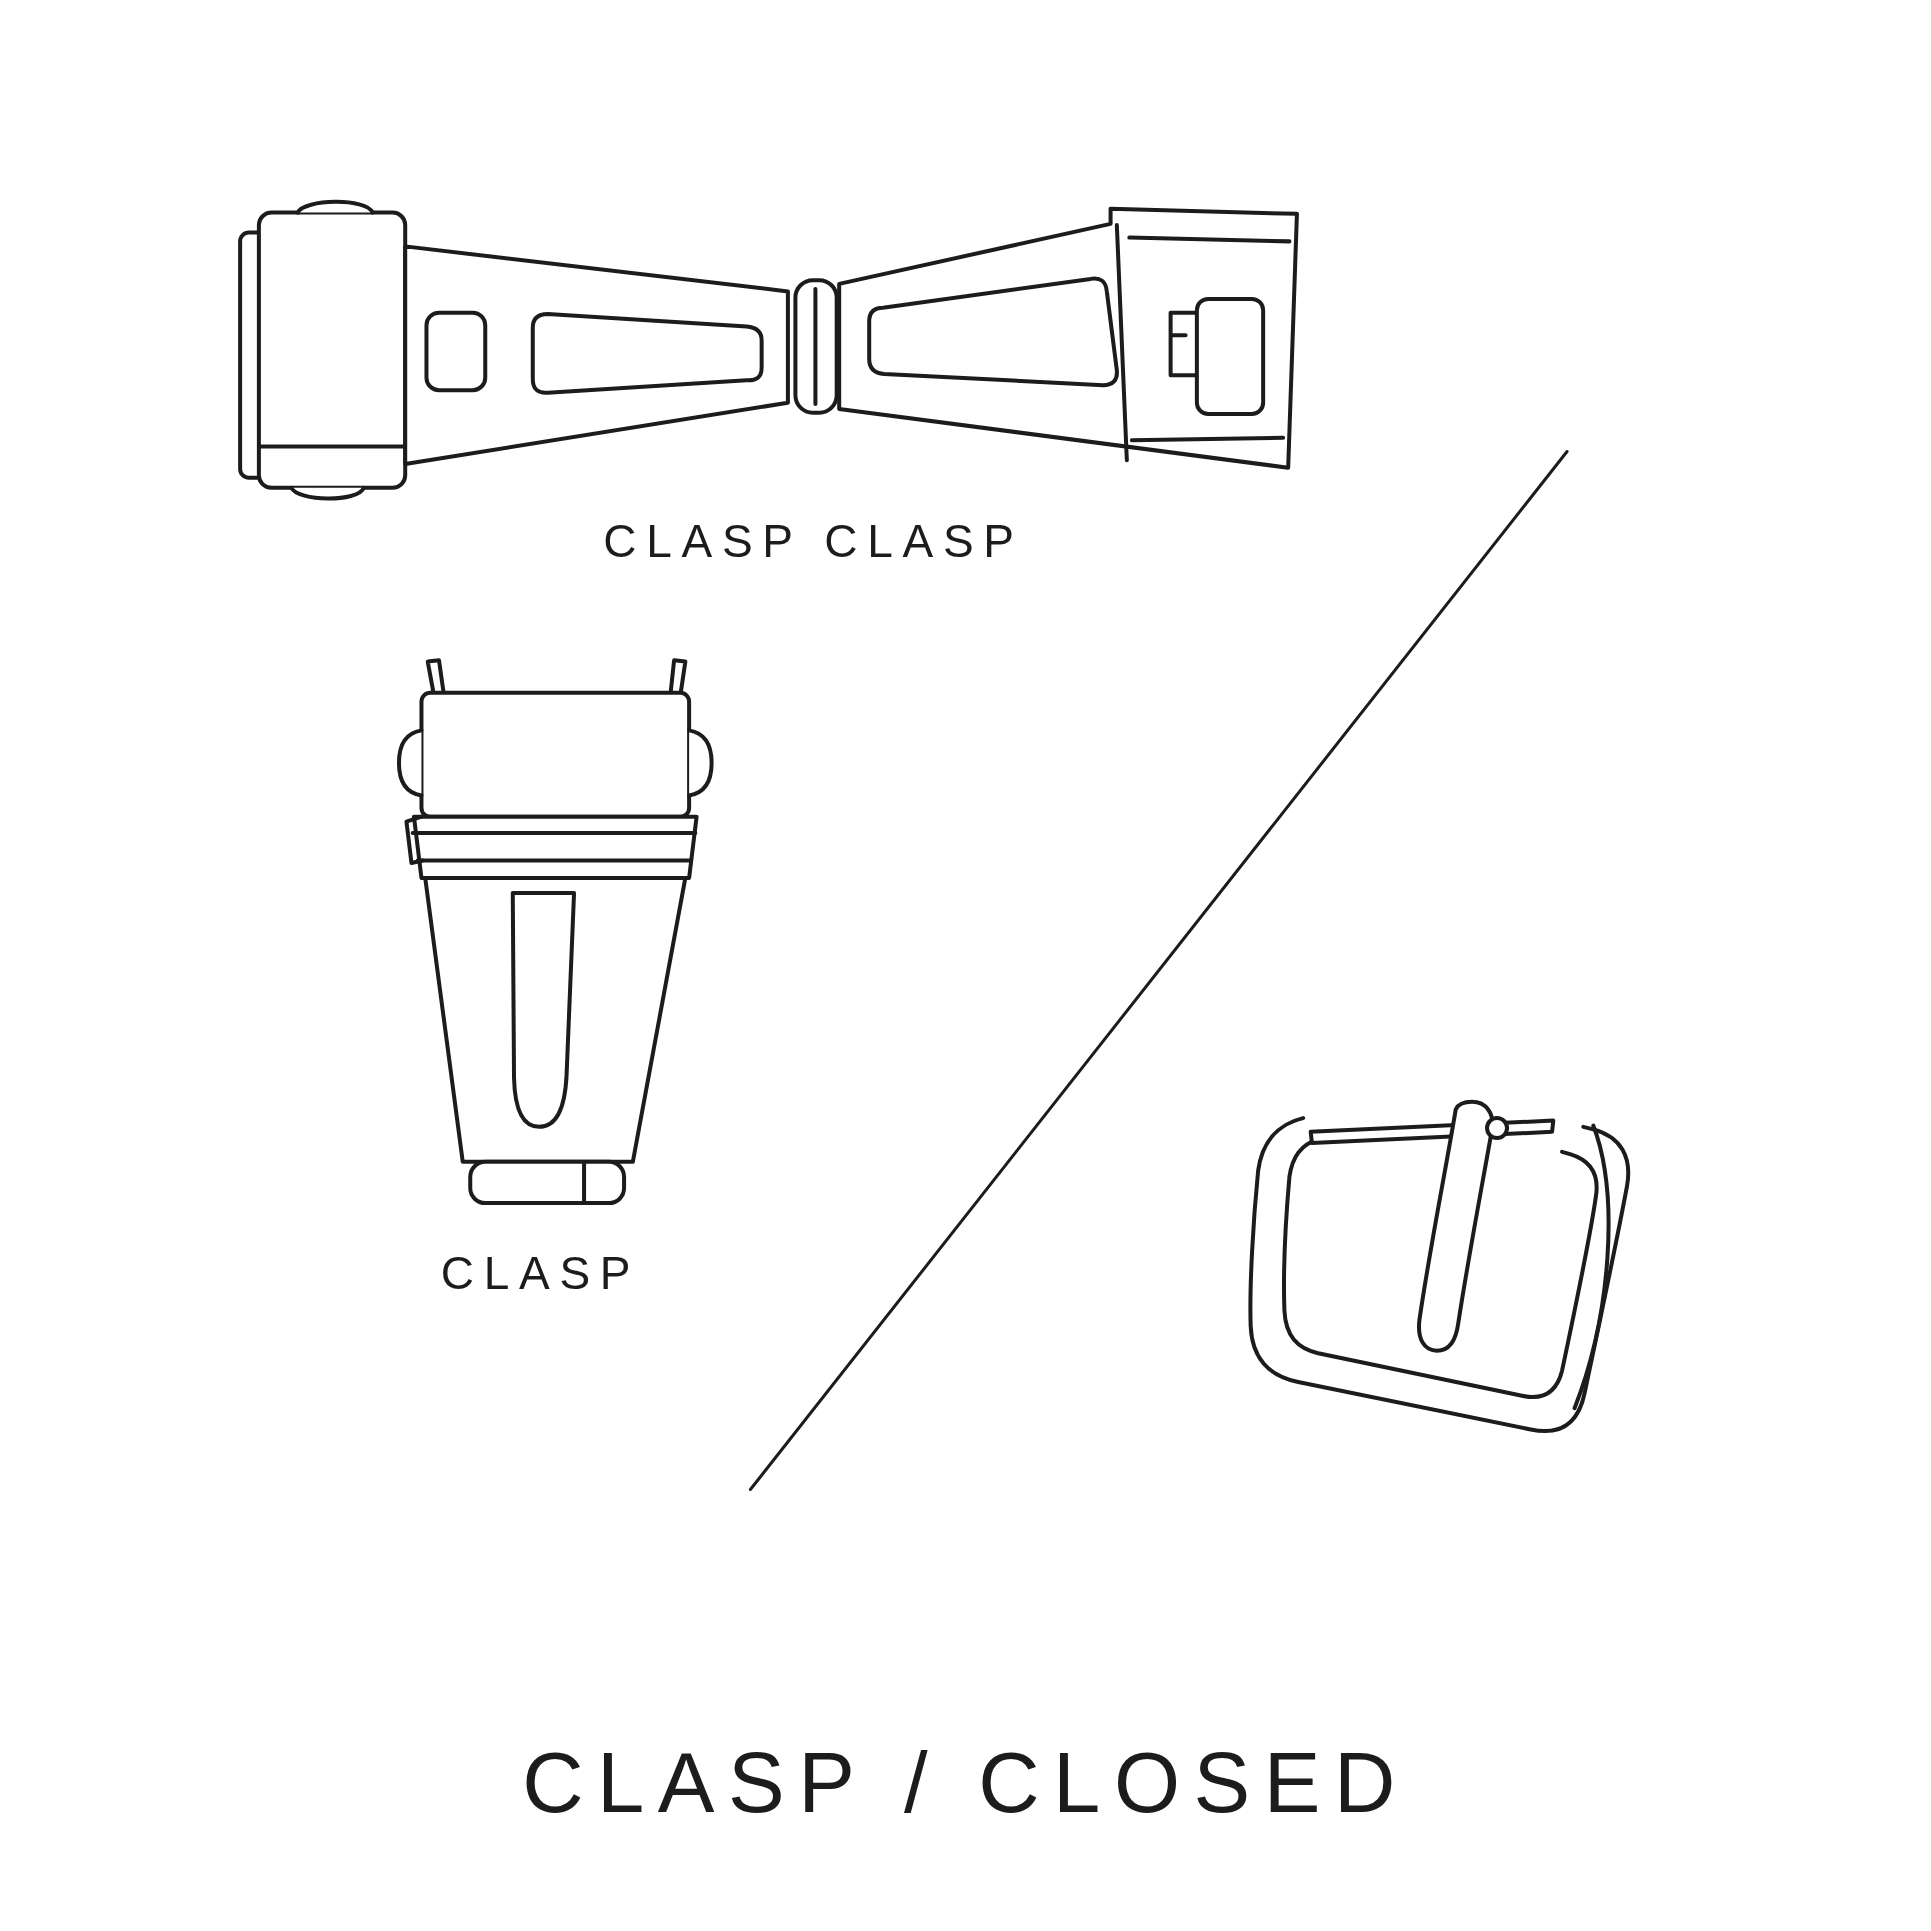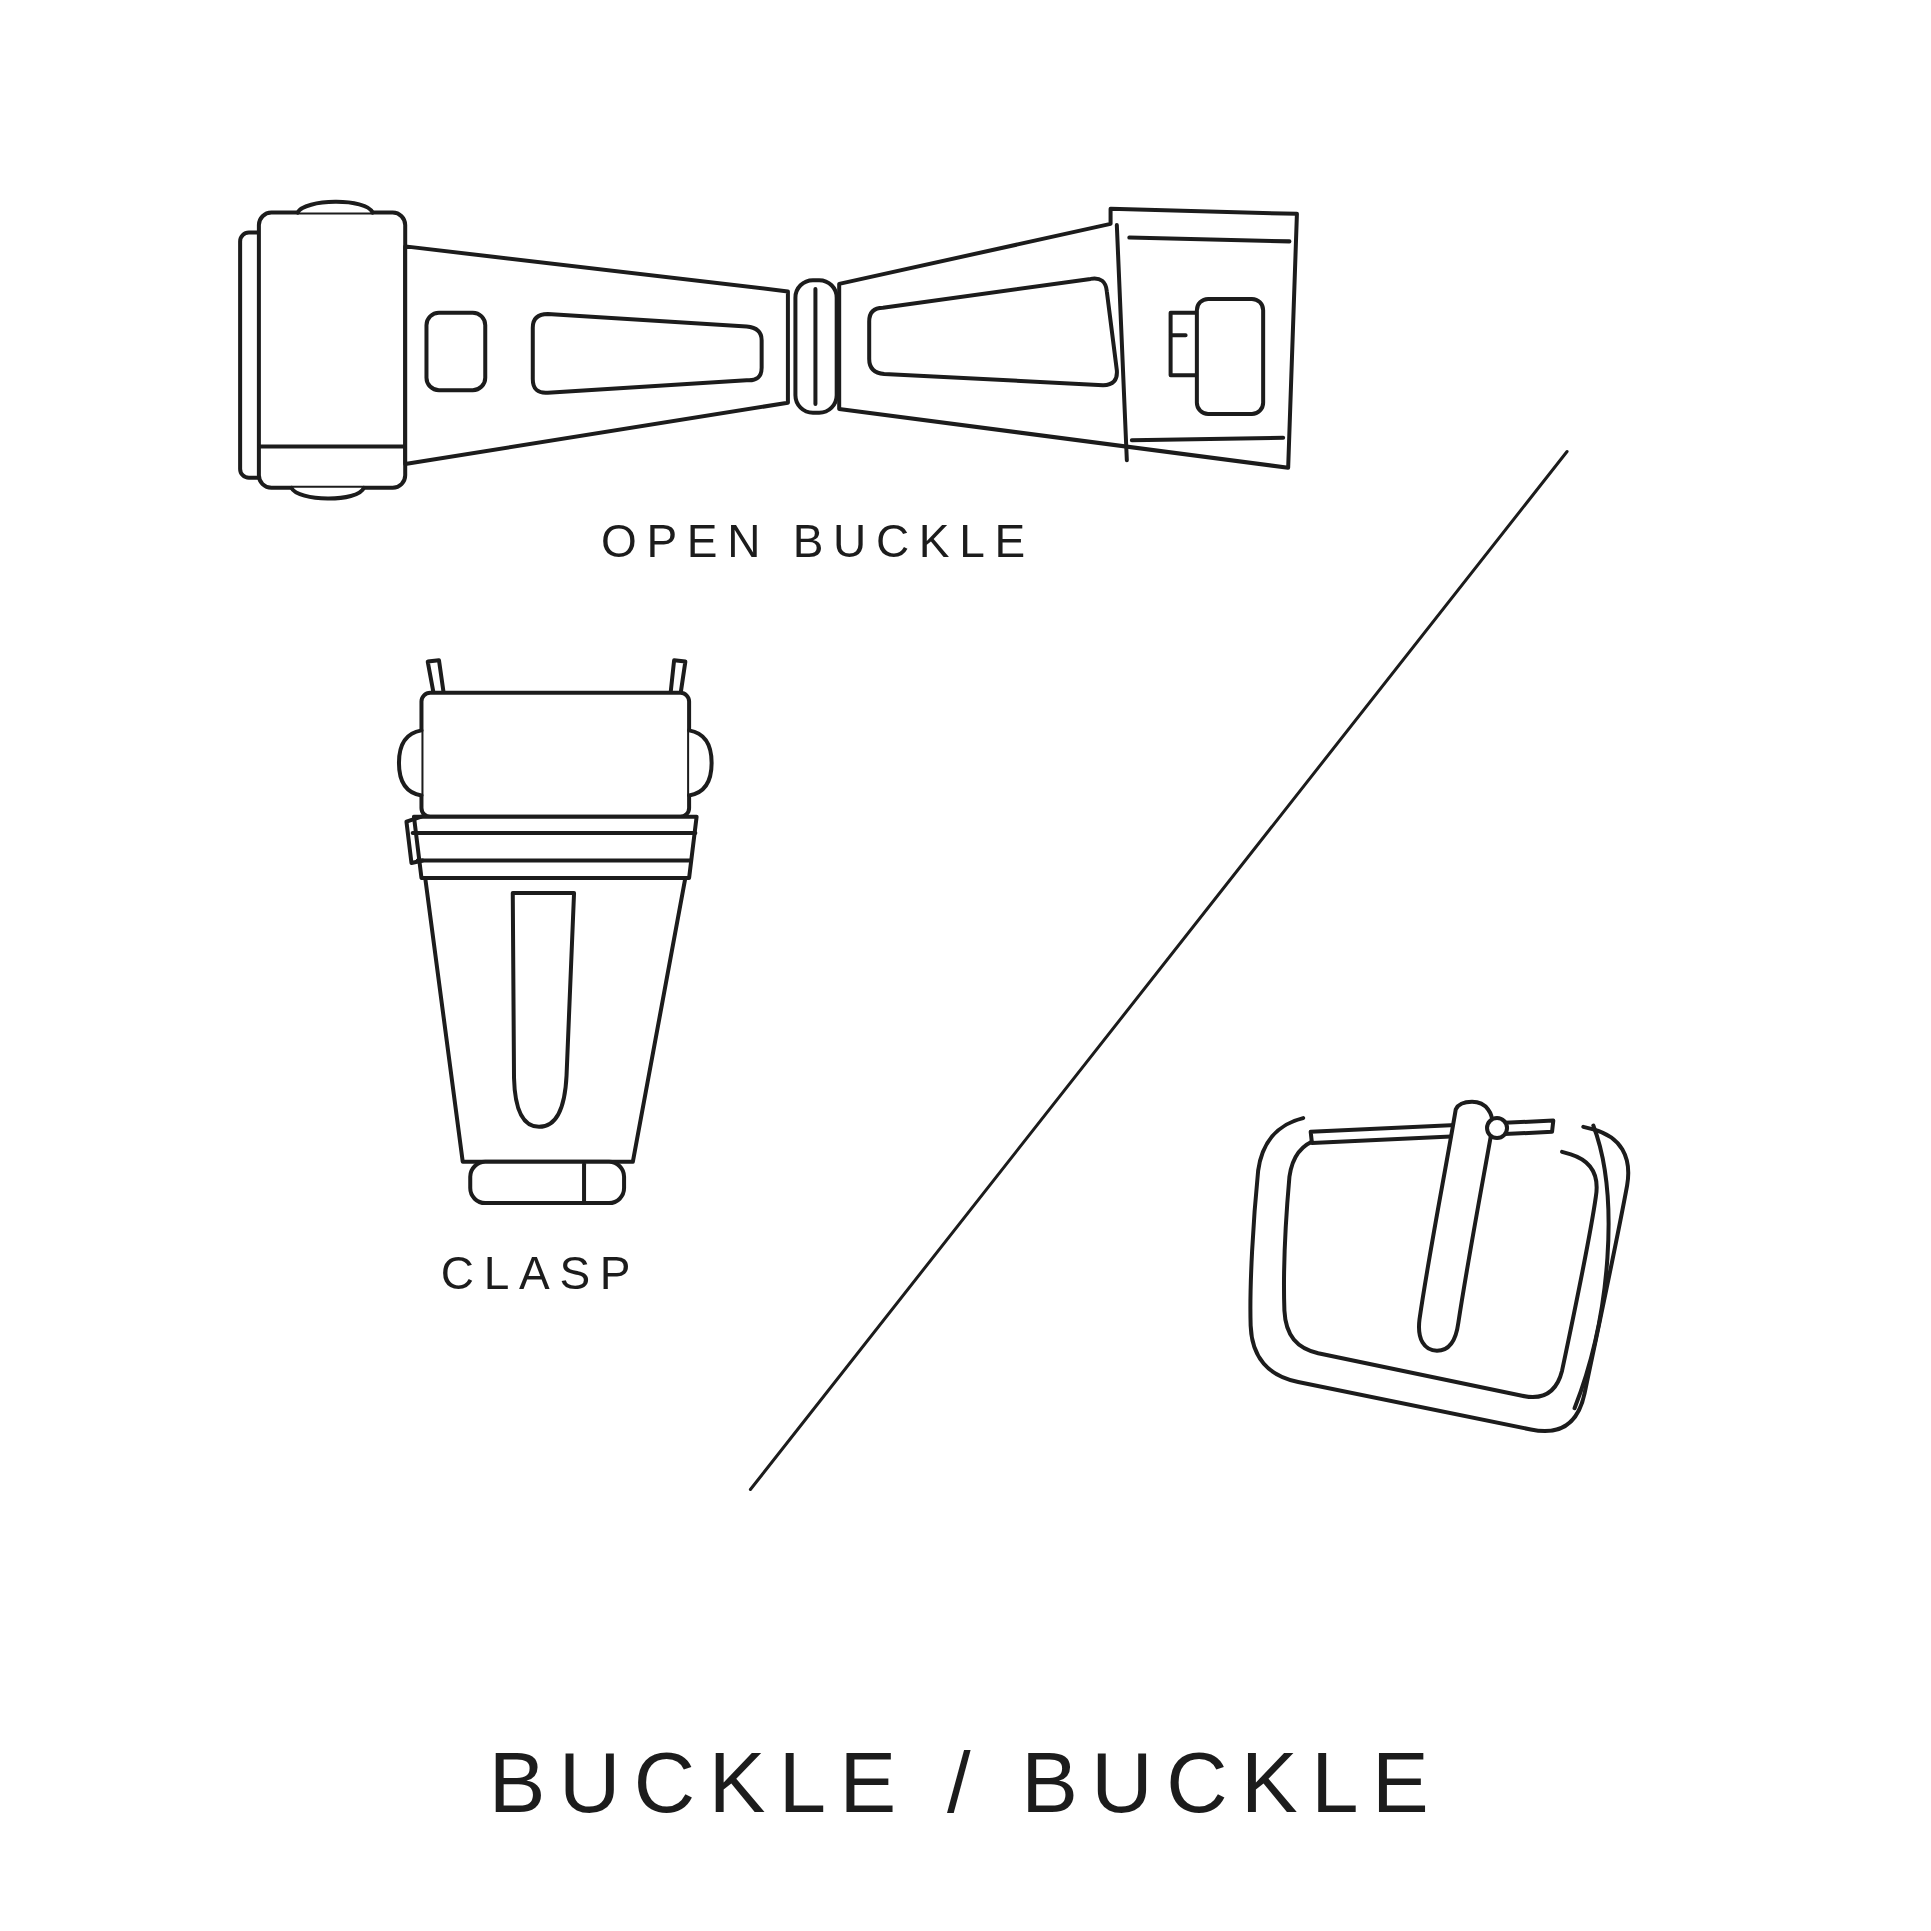--- a/index.html
+++ b/index.html
@@ -119,20 +119,20 @@
       <path d="M 1054,911 C 1040,915 1033,926 1031,941 C 1028,975 1026,1020 1027,1048 C 1028,1068 1037,1078 1054,1082 L 1217,1116 C 1235,1120 1245,1112 1249,1096 C 1260,1044 1271,992 1276,957 C 1279,939 1272,928 1256,923 L 1249,921"></path>
 
       <path d="M 1048,905 L 1242,896 L 1241,905 L 1049,914 Z" fill="#fff"></path>
 
       <path d="M 1164,887 C 1156,935 1143,1000 1135,1055 C 1133,1071 1139,1080 1149,1080 C 1158,1080 1164,1073 1166,1058 C 1174,1006 1185,948 1193,903 C 1195,890 1188,881 1177,881 C 1170,881 1166,883 1164,887 Z" fill="#fff"></path>
 
       <circle cx="1197" cy="902" r="8" fill="#fff"></circle>
     </g>
   </svg>
 
-  <div class="caption caption--open">OPEN BUCKLE</div>
+  <div class="caption caption--open">CLASP CLASP</div>
 
   <div class="caption caption--closed">CLASP</div>
 
-  <div class="title">BUCKLE / BUCKLE</div>
+  <div class="title">CLASP / CLOSED</div>
 
 </div>
 
 
 </body></html>

